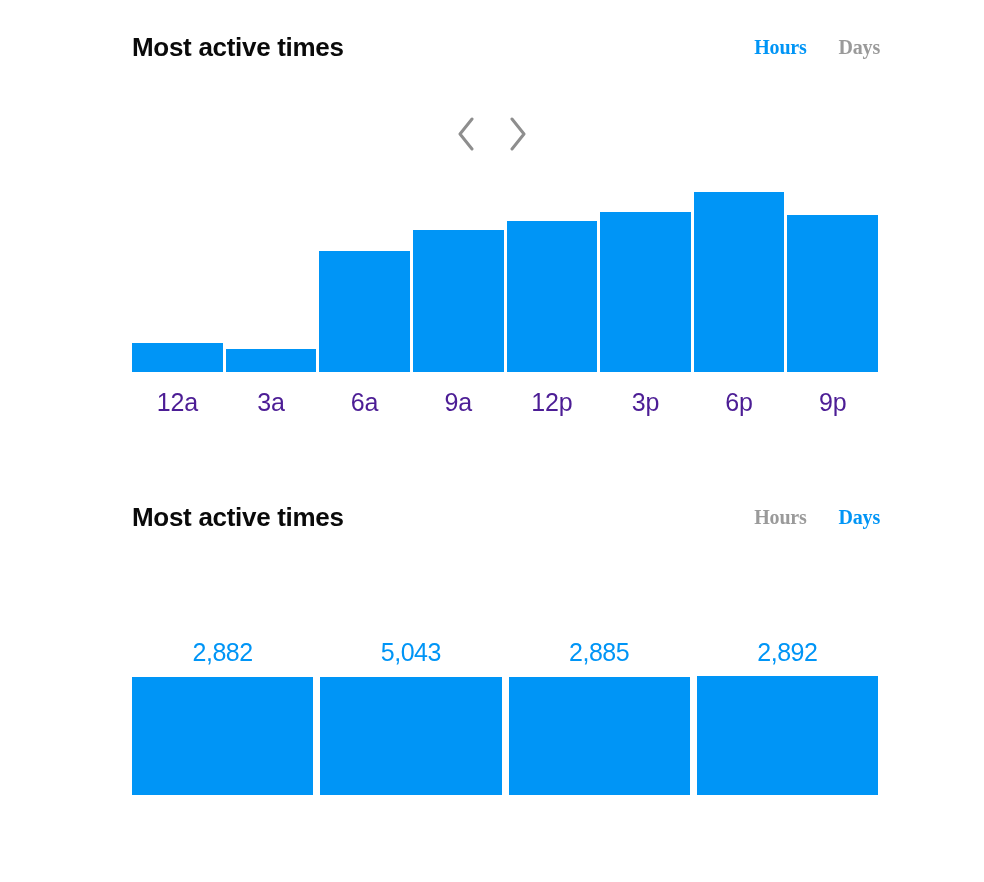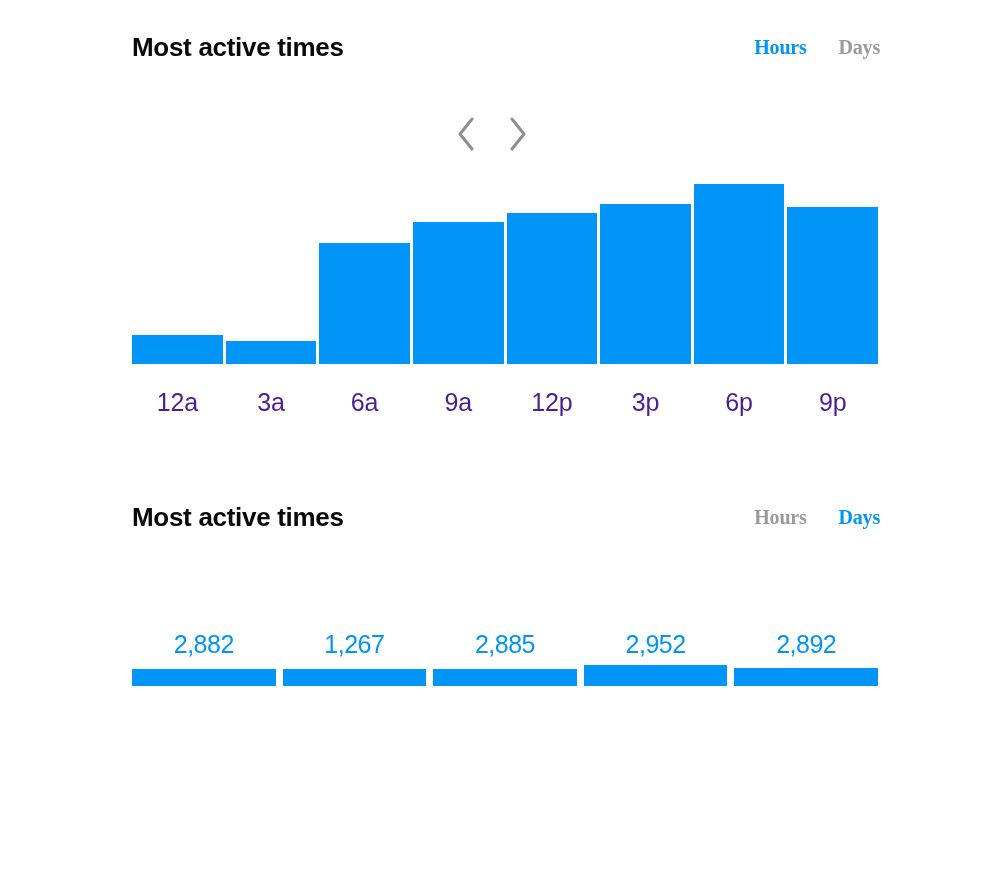--- a/index.html
+++ b/index.html
@@ -8,21 +8,21 @@
     width: 984px;
     height: 882px;
     background: #ffffff;
     font-family: "Liberation Sans", sans-serif;
     -webkit-font-smoothing: antialiased;
   }
 
   .page {
     position: relative;
     width: 984px;
-    height: 686px;
+    height: 882px;
     background: #ffffff;
     overflow: hidden;
     border-radius: 9px;
   }
 
   
   .card { position: absolute; left: 0; width: 984px; }
   #card-hours { top: 0; height: 470px; }
   #card-days  { top: 470px; height: 412px; }
 
@@ -106,21 +106,21 @@
     position: absolute;
     left: 132px;
     width: 746px;
   }
   #plot-hours { top: 196px; height: 180px; }
   #plot-days  { top: 171px; height: 158px; }
 
   .bars {
     position: absolute;
     left: 0;
-    bottom: 12px;
+    bottom: 4px;
     width: 100%;
     height: 100%;
     display: flex;
     align-items: flex-end;
     gap: 3px;
   }
   .bar-slot {
     flex: 1 1 0;
     height: 100%;
     display: flex;
@@ -256,32 +256,28 @@
       </div>
     </div>
 
     <div class="plot" id="plot-days">
       <div class="bars" id="bars-days">
           <div class="bar-slot">
             <div class="bar-value" style="bottom: 130px;">2,882</div>
             <div class="bar" style="height: 118px;"></div>
           </div>
           <div class="bar-slot">
-            <div class="bar-value" style="bottom: 130px;">1,267</div>
+            <div class="bar-value" style="bottom: 130px;">5,043</div>
             <div class="bar" style="height: 118px;"></div>
           </div>
           <div class="bar-slot">
             <div class="bar-value" style="bottom: 130px;">2,885</div>
             <div class="bar" style="height: 118px;"></div>
           </div>
           <div class="bar-slot">
-            <div class="bar-value" style="bottom: 130px;">2,952</div>
-            <div class="bar" style="height: 122px;"></div>
-          </div>
-          <div class="bar-slot">
             <div class="bar-value" style="bottom: 130px;">2,892</div>
             <div class="bar" style="height: 119px;"></div>
           </div>
         </div>
     </div>
 
   </section>
 
 </div>
 

